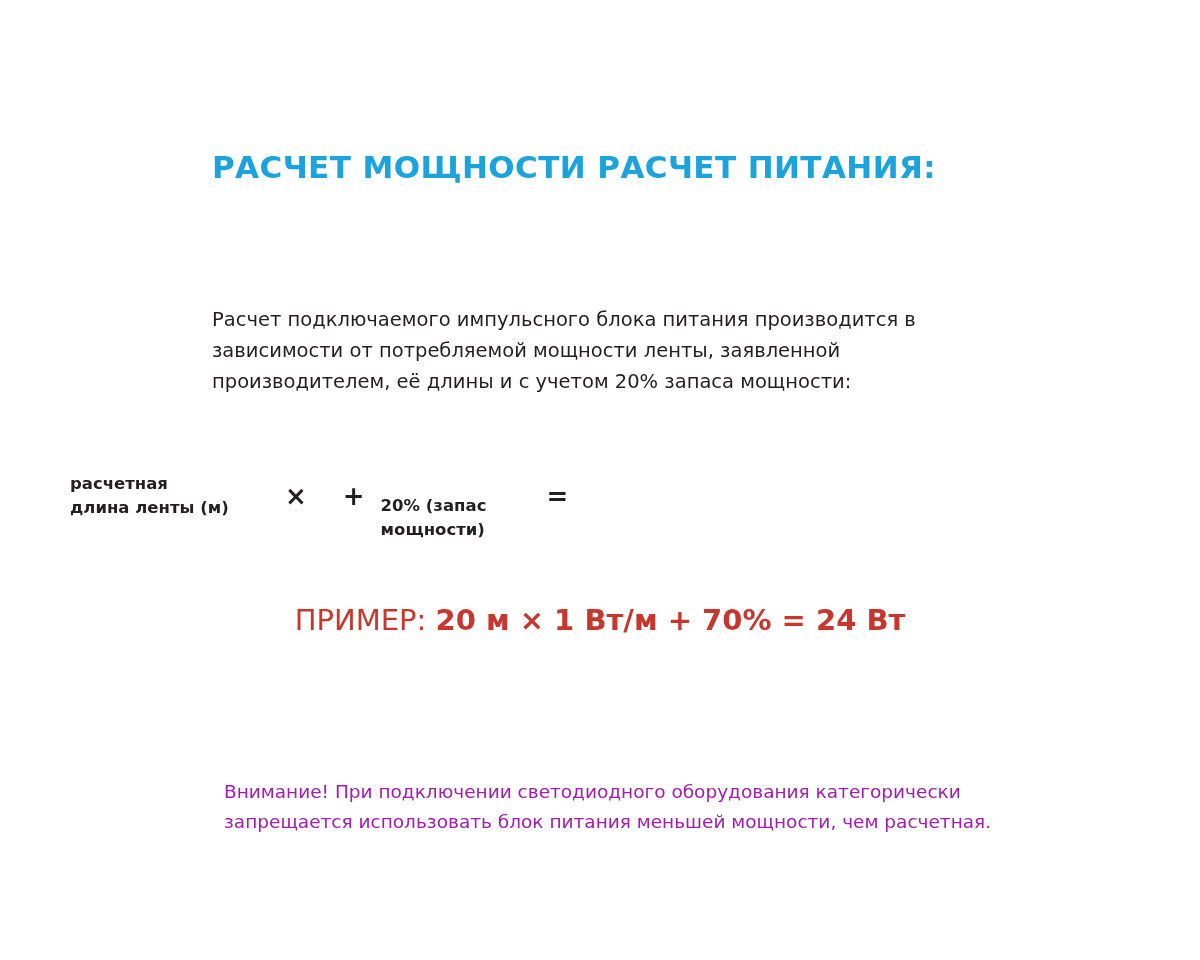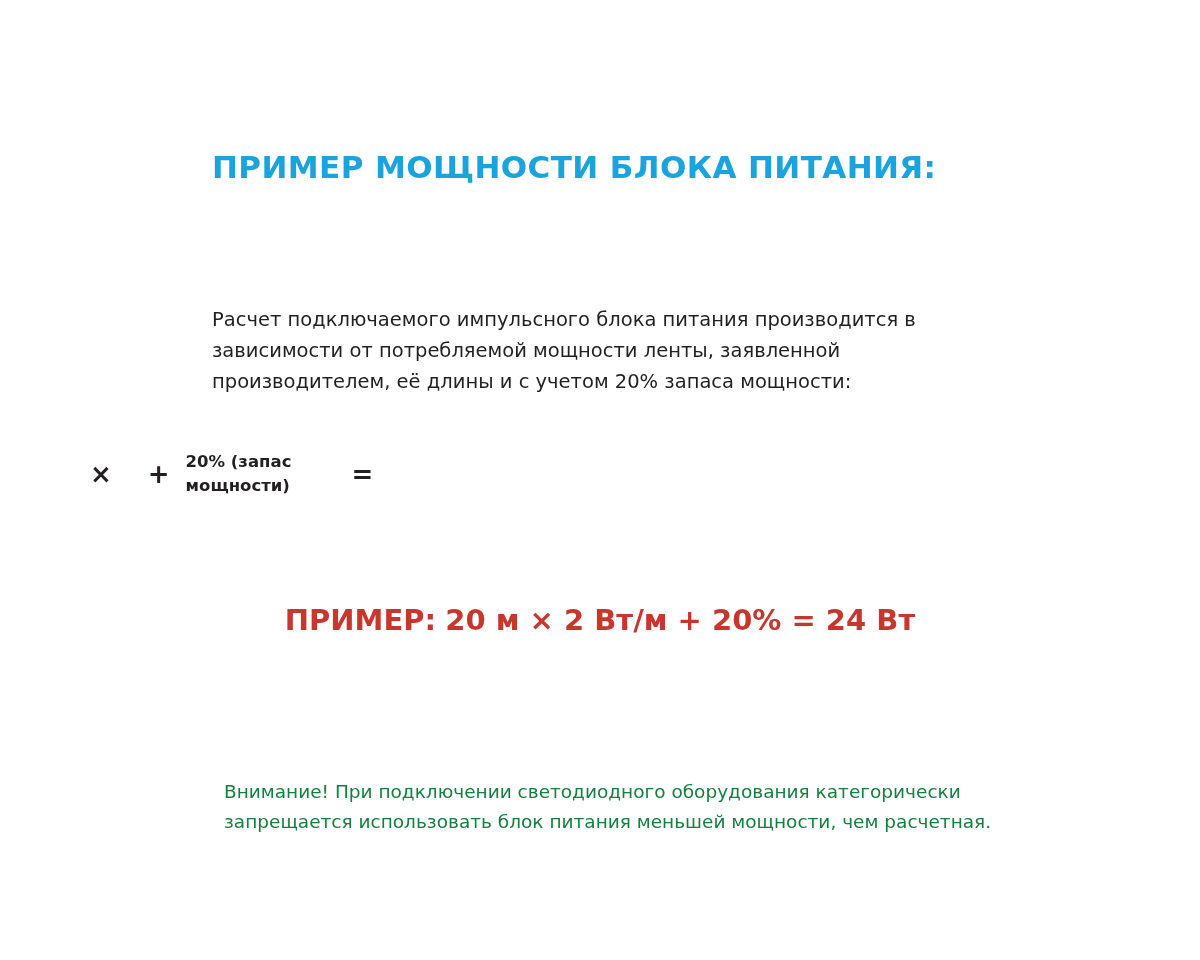--- a/index.html
+++ b/index.html
@@ -66,71 +66,73 @@
   .op {
     font-size: 26px;
     font-weight: bold;
     color: #231f20;
     padding: 0 16px;
     line-height: 24px;
   }
   .op-mult { padding: 0 20px; }
   .term-1 { width: 195px; }
   .term-2 { width: 340px; }
-  .term-3 { width: 150px; }
+  .term-3 { width: 150px; margin-top: 44px; }
   .term-4 { width: 250px; }
 
   
   .example {
     position: absolute;
     left: 0;
     top: 600px;
     width: 1200px;
     text-align: center;
     color: #c8372d;
     font-size: 29px;
     line-height: 40px;
     white-space: nowrap;
   }
   .example .label {
-    font-weight: bold;
+    font-weight: normal;
     text-align: center;
   }
   .example .value {
     font-weight: bold;
   }
 
   
   .notice {
     position: absolute;
     left: 224px;
     top: 758px;
     width: 790px;
     font-size: 18.5px;
     line-height: 30px;
-    color: #15803d;
+    color: #a21caf;
   }
 </style>
 </head>
 <body>
 
 <div class="page">
 
-  <h1 class="title">ПРИМЕР МОЩНОСТИ БЛОКА ПИТАНИЯ:</h1>
+  <h1 class="title">РАСЧЕТ МОЩНОСТИ РАСЧЕТ ПИТАНИЯ:</h1>
 
   <p class="intro">Расчет подключаемого импульсного блока питания производится в зависимости от потребляемой мощности ленты, заявленной производителем, её длины и с учетом 20% запаса мощности:</p>
 
   <div class="formula">
+    <div class="term term-1">расчетная
+длина ленты (м)</div>
     <div class="op op-mult">×</div>
     <div class="op">+</div>
     <div class="term term-3">20% (запас
 мощности)</div>
     <div class="op">=</div>
   </div>
 
   <div class="example">
     <span class="label">ПРИМЕР:</span>
-    <span class="value">20 м × 2 Вт/м + 20% = 24 Вт</span>
+    <span class="value">20 м × 1 Вт/м + 70% = 24 Вт</span>
   </div>
 
   <p class="notice">Внимание! При подключении светодиодного оборудования категорически запрещается использовать блок питания меньшей мощности, чем расчетная.</p>
 
 </div>
 
 </body></html>

